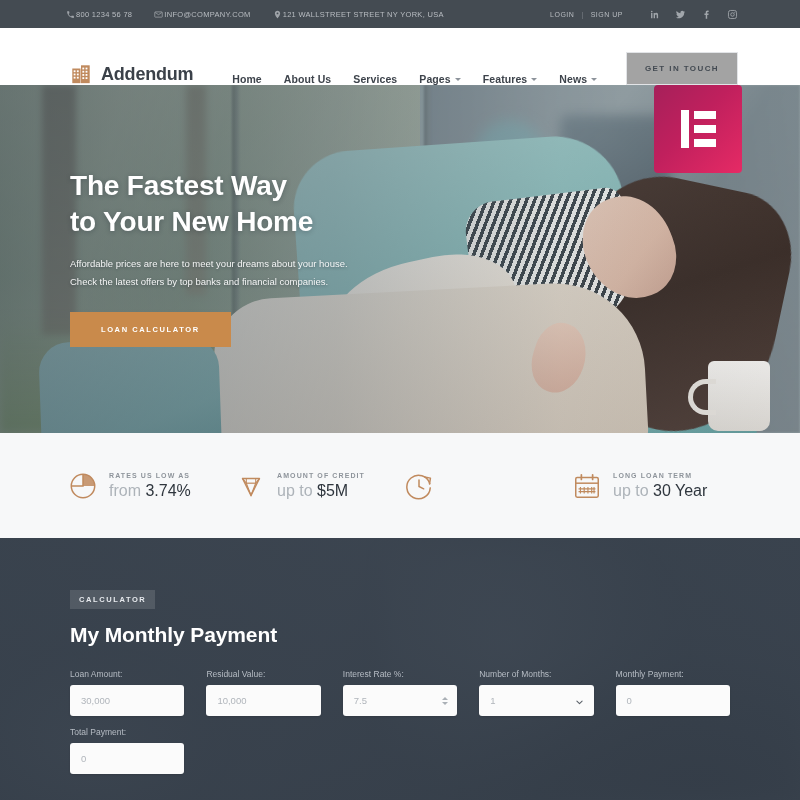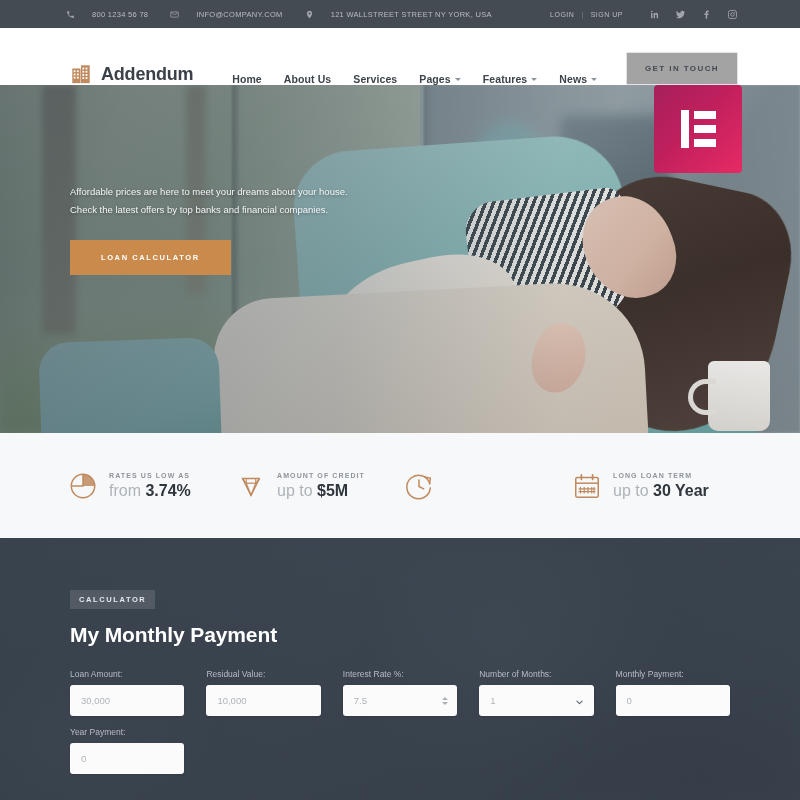--- a/index.html
+++ b/index.html
@@ -15,21 +15,21 @@
     height: 28px;
     background: #444b52;
     display: flex;
     align-items: center;
     padding: 0 62px 0 66px;
     color: #b9bdc2;
     font-size: 7.5px;
     letter-spacing: .3px;
   }
   .topbar-left { display: flex; align-items: center; gap: 22px; flex: 1; }
-  .tb-item { display: flex; align-items: center; gap: 17px; white-space: nowrap; }
+  .tb-item { display: flex; align-items: center; gap: 1px; white-space: nowrap; }
   .tb-ico { width: 9px; height: 9px; display: block; opacity: .78; }
   .topbar-right { display: flex; align-items: center; gap: 0px; }
   .auth { display: flex; align-items: center; gap: 7px; font-size: 7px; letter-spacing: .5px; }
   .auth .sep { opacity: .45; }
   .auth span.lnk { cursor: pointer; }
   .socials { display: flex; align-items: center; gap: 15px; margin-left: 26px; }
   .soc { width: 11px; height: 11px; display: block; opacity: .8; }
 
   
   .header {
@@ -234,21 +234,21 @@
     display: flex; align-items: center;
     padding: 0 60px 0 68px;
   }
   .stat { display: flex; align-items: center; gap: 11px; flex: 1; }
   .stat-ico { width: 30px; height: 30px; flex: none; display: block; }
   .stat-label {
     font-size: 7px; letter-spacing: 1.1px; color: #8e949b; font-weight: bold;
     margin-bottom: 3px; white-space: nowrap;
   }
   .stat-value { font-size: 16px; color: #adb3b9; white-space: nowrap; }
-  .stat-value b { color: #2f363e; font-weight: bold; }
+  .stat-value b { color: #2f363e; font-weight: normal; }
 
   
   .calc {
     position: relative; height: 262px; overflow: hidden;
     background: #3d4752;
   }
   .calc-bg { position: absolute; inset: 0; }
   .cb-1 {
     position: absolute; inset: 0;
     background: linear-gradient(115deg, #3b4651 0%, #454f5b 40%, #39434e 72%, #414b57 100%);
@@ -433,20 +433,24 @@
     <div class="ph-blanket2"></div>
     <div class="ph-blanket"></div>
     <div class="ph-hand"></div>
     <div class="ph-chair3"></div>
     <div class="ph-cup"></div>
     <div class="ph-handle"></div>
   </div>
   <div class="hero-tint"></div>
 
   <div class="hero-content">
+    <h1 class="hero-h1">
+      <span>The Fastest Way</span><br>
+      <span>to Your New Home</span>
+    </h1>
     <p class="hero-p">
       <span>Affordable prices are here to meet your dreams about your house.</span><br>
       <span>Check the latest offers by top banks and financial companies.</span>
     </p>
     <div class="hero-btn">LOAN CALCULATOR</div>
   </div>
 
   <div class="elementor-badge">
     <div class="el-mark">
       <div class="el-bar"></div>
@@ -561,19 +565,19 @@
           </svg>
         </div>
       </div>
 
       <div>
         <label class="field-label">Monthly Payment:</label>
         <div class="field-box">0</div>
       </div>
 
       <div>
-        <label class="field-label">Year Payment:</label>
+        <label class="field-label">Total Payment:</label>
         <div class="field-box">0</div>
       </div>
 
     </div>
   </div>
 </div>
 
 </body></html>

